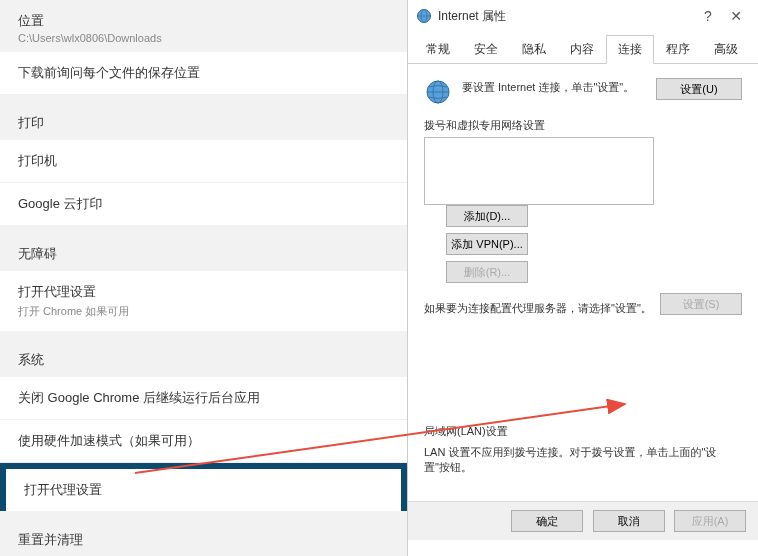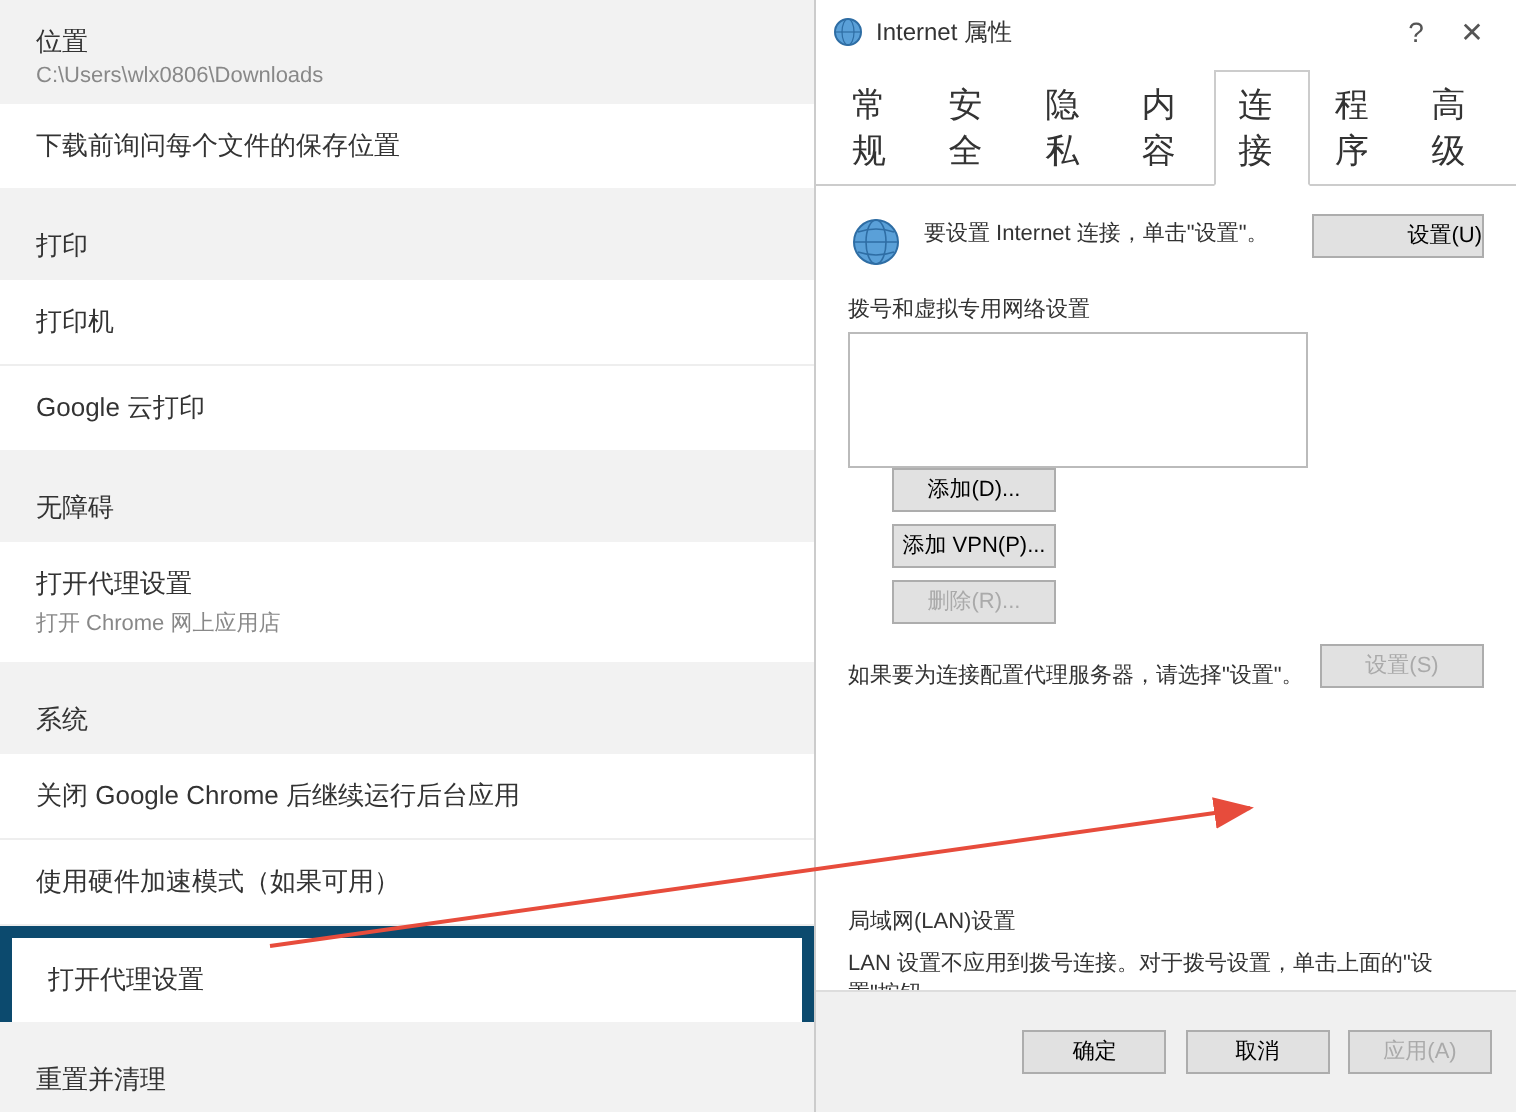--- a/index.html
+++ b/index.html
@@ -16,21 +16,21 @@
     .highlighted { border: 6px solid #0c4a6e; }
     
     
     .dialog { position: absolute; left: 407px; top: 0; width: 351px; height: 556px; background: #fff; border-left: 1px solid #ccc; }
     .dialog-titlebar { height: 28px; display: flex; align-items: center; padding: 16px 8px; font-size: 12px; }
     .dialog-titlebar .icon { width: 16px; height: 16px; margin-right: 6px; }
     .dialog-titlebar .title { flex: 1; }
     .dialog-titlebar .ctrl { width: 28px; text-align: center; cursor: pointer; font-size: 14px; color: #555; }
     
     .tab-strip { display: flex; border-bottom: 1px solid #ccc; padding: 0 6px; margin-top: 2px; }
-    .tab { padding: 5px 11px; font-size: 17px; border: 1px solid transparent; cursor: pointer; position: relative; top: 1px; }
+    .tab { padding: 5px 11px; font-size: 12px; border: 1px solid transparent; cursor: pointer; position: relative; top: 1px; }
     .tab.active { border: 1px solid #ccc; border-bottom: 1px solid #fff; background: #fff; }
     
     .dialog-body { padding: 14px 16px 8px; }
     
     .info-row { display: flex; align-items: flex-start; margin-bottom: 12px; }
     .info-row .globe-icon { width: 28px; height: 28px; margin-right: 10px; flex-shrink: 0; }
     .info-row .text { flex: 1; font-size: 11px; padding-top: 2px; }
     
     .group-label { font-size: 11px; margin: 2px 0 4px; }
     .listbox { width: 230px; height: 68px; border: 1px solid #bbb; background: #fff; display: inline-block; vertical-align: top; }
@@ -38,21 +38,21 @@
     .btn { display: block; width: 82px; height: 22px; border: 1px solid #adadad; background: #e1e1e1; font-size: 11px; margin-bottom: 6px; cursor: pointer; text-align: center; line-height: 20px; }
     .btn:disabled, .btn.disabled { color: #aaa; cursor: default; }
     .btn.wide { width: 86px; }
     
     .note-text { font-size: 11px; margin: 8px 0; }
     .row-flex { display: flex; }
     .row-flex .left { flex: 1; }
     
     .lan-section { margin-top: 100px; }
     
-    .dialog-footer { position: absolute; bottom: 0; left: 0; right: 0; padding: 19px 12px; background: #f0f0f0; border-top: 1px solid #ddd; text-align: right; }
+    .dialog-footer { position: absolute; bottom: 16px; left: 0; right: 0; padding: 8px 12px; background: #f0f0f0; border-top: 1px solid #ddd; text-align: right; }
     .dialog-footer .btn { display: inline-block; width: 72px; margin-left: 6px; margin-bottom: 0; }
     
     
     .arrow { position: absolute; left: 130px; top: 398px; width: 500px; height: 80px; pointer-events: none; z-index: 10; }
   </style>
 </head>
 <body>
 
 <div class="settings-panel">
 
@@ -67,21 +67,21 @@
   <div class="section-header">打印</div>
   <div class="settings-section">
     <div class="section-item">打印机</div>
     <div class="section-item">Google 云打印</div>
   </div>
 
   <div class="section-header">无障碍</div>
   <div class="settings-section">
     <div class="section-item">
       <div>打开代理设置</div>
-      <div class="sub-text">打开 Chrome 网上应用店</div>
+      <div class="sub-text">打开 Chrome 如果可用</div>
     </div>
   </div>
 
   <div class="section-header">系统</div>
   <div class="settings-section">
     <div class="section-item">关闭 Google Chrome 后继续运行后台应用</div>
     <div class="section-item">使用硬件加速模式（如果可用）</div>
     <div class="section-item highlighted">打开代理设置</div>
   </div>
 
@@ -117,21 +117,21 @@
       <span class="globe-icon">
         <svg viewBox="0 0 28 28">
             <circle cx="14" cy="14" r="11" fill="#5aa0d8" stroke="#2e6da4" stroke-width="1"></circle>
             <ellipse cx="14" cy="14" rx="5" ry="11" fill="none" stroke="#2e6da4" stroke-width="0.8"></ellipse>
             <line x1="3" y1="14" x2="25" y2="14" stroke="#2e6da4" stroke-width="0.8"></line>
             <path d="M5 9 Q14 6 23 9" fill="none" stroke="#2e6da4" stroke-width="0.8"></path>
             <path d="M5 19 Q14 22 23 19" fill="none" stroke="#2e6da4" stroke-width="0.8"></path>
           </svg>
       </span>
       <div class="text">要设置 Internet 连接，单击"设置"。</div>
-      <button class="btn wide" style="margin-left:8px;text-align:right;">设置(U)</button>
+      <button class="btn wide" style="margin-left:8px;">设置(U)</button>
     </div>
 
     <div class="group-label">拨号和虚拟专用网络设置</div>
     <div>
       <div class="listbox"></div>
       <div class="btn-col">
         <button class="btn">添加(D)...</button>
         <button class="btn">添加 VPN(P)...</button>
         <button class="btn disabled">删除(R)...</button>
       </div>

